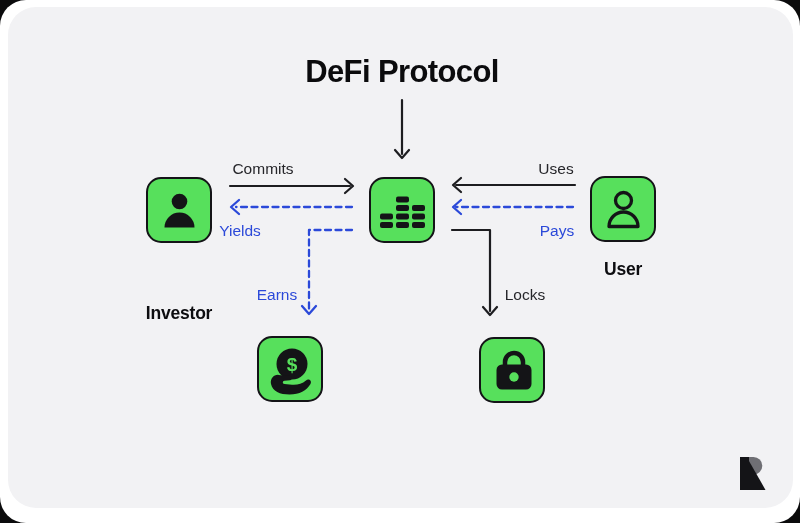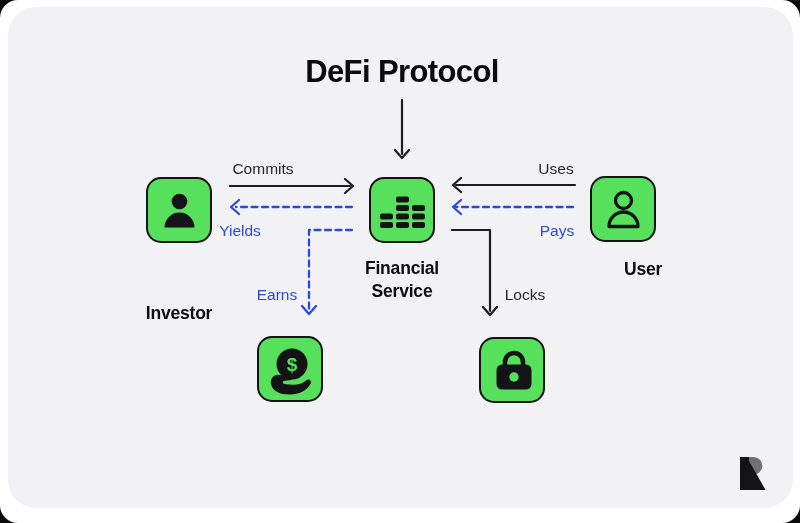--- a/index.html
+++ b/index.html
@@ -4,21 +4,21 @@
 <style>
   html,body{margin:0;padding:0;}
   body{
     width:800px;height:523px;
     background:#0b0b0c;
     font-family:"Liberation Sans", sans-serif;
     position:relative;overflow:hidden;
   }
   .page{
     position:absolute;inset:0;
-    background:#ffffff;border-radius:18px;
+    background:#ffffff;border-radius:26px;
   }
   .card{
     position:absolute;left:8px;top:7px;right:7px;bottom:15px;
     background:#f2f2f4;border-radius:28px;
   }
   .title{
     position:absolute;left:402px;top:54px;transform:translateX(-50%);
     font-size:31px;font-weight:700;letter-spacing:-0.6px;color:#0b0b0d;
     white-space:nowrap;
   }
@@ -115,29 +115,28 @@
         <rect x="24" y="33.5" width="13" height="6" rx="2"></rect>
         <rect x="24" y="42" width="13" height="6" rx="2"></rect>
         <rect x="40" y="25" width="13" height="6" rx="2"></rect>
         <rect x="40" y="33.5" width="13" height="6" rx="2"></rect>
         <rect x="40" y="42" width="13" height="6" rx="2"></rect>
         <rect x="8" y="33.5" width="13" height="6" rx="2"></rect>
         <rect x="8" y="42" width="13" height="6" rx="2"></rect>
       </g>
     </svg>
   </div>
-  <div class="node-label two-line" style="left:402px;top:257px;">Financial Service</div>
 
   <div class="node" style="left:590px;top:176px;">
     <svg width="61" height="61" viewBox="0 0 61 61">
       <circle cx="30.5" cy="21.5" r="8" fill="none" stroke="#141417" stroke-width="3.3"></circle>
       <path d="M16,47.5 a14.5,14.5 0 0 1 29,0 z" fill="none" stroke="#141417" stroke-width="3.3" stroke-linejoin="round"></path>
     </svg>
   </div>
-  <div class="node-label" style="left:623px;top:259px;margin-left:20px;">User</div>
+  <div class="node-label" style="left:623px;top:259px;">User</div>
 
   <div class="node" style="left:257px;top:336px;">
     <svg width="61" height="61" viewBox="0 0 61 61">
       <circle cx="32" cy="25" r="15.5" fill="#141417"></circle>
       <text x="32" y="31.5" text-anchor="middle" font-size="19" font-weight="700" fill="#57e05c" font-family="Liberation Sans, sans-serif">$</text>
       <path d="M11,45 c1.5,7.5 9,10.5 18.5,10.5 c10,0 17,-4 21,-10.5 c1.8,-3 -1.8,-5.8 -4.5,-3.6 c-4,3.3 -9,4.8 -14,4.3 l-7.5,-0.7 c-2.2,-0.2 -2.2,-3 0,-3.2 l5.5,-0.6 c2.6,-0.3 2.6,-4 0,-4.3 l-11.5,-1 c-4.6,-0.4 -8.6,4 -7.5,9.1 z" fill="#141417"></path>
     </svg>
   </div>
 
   <div class="node" style="left:479px;top:337px;">

